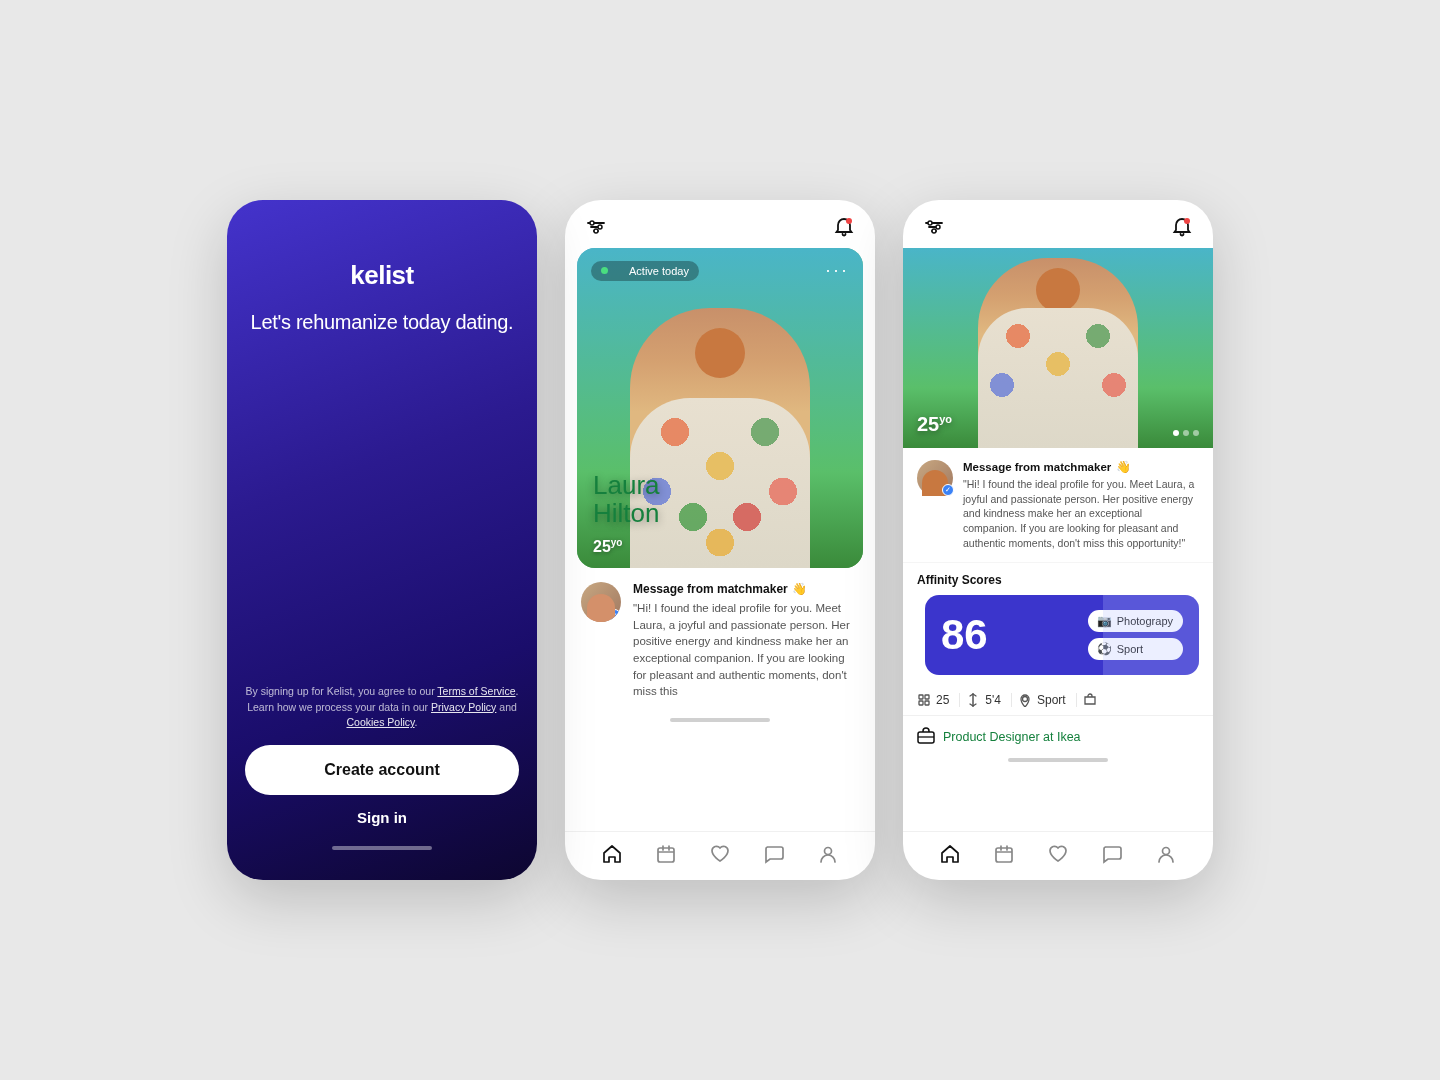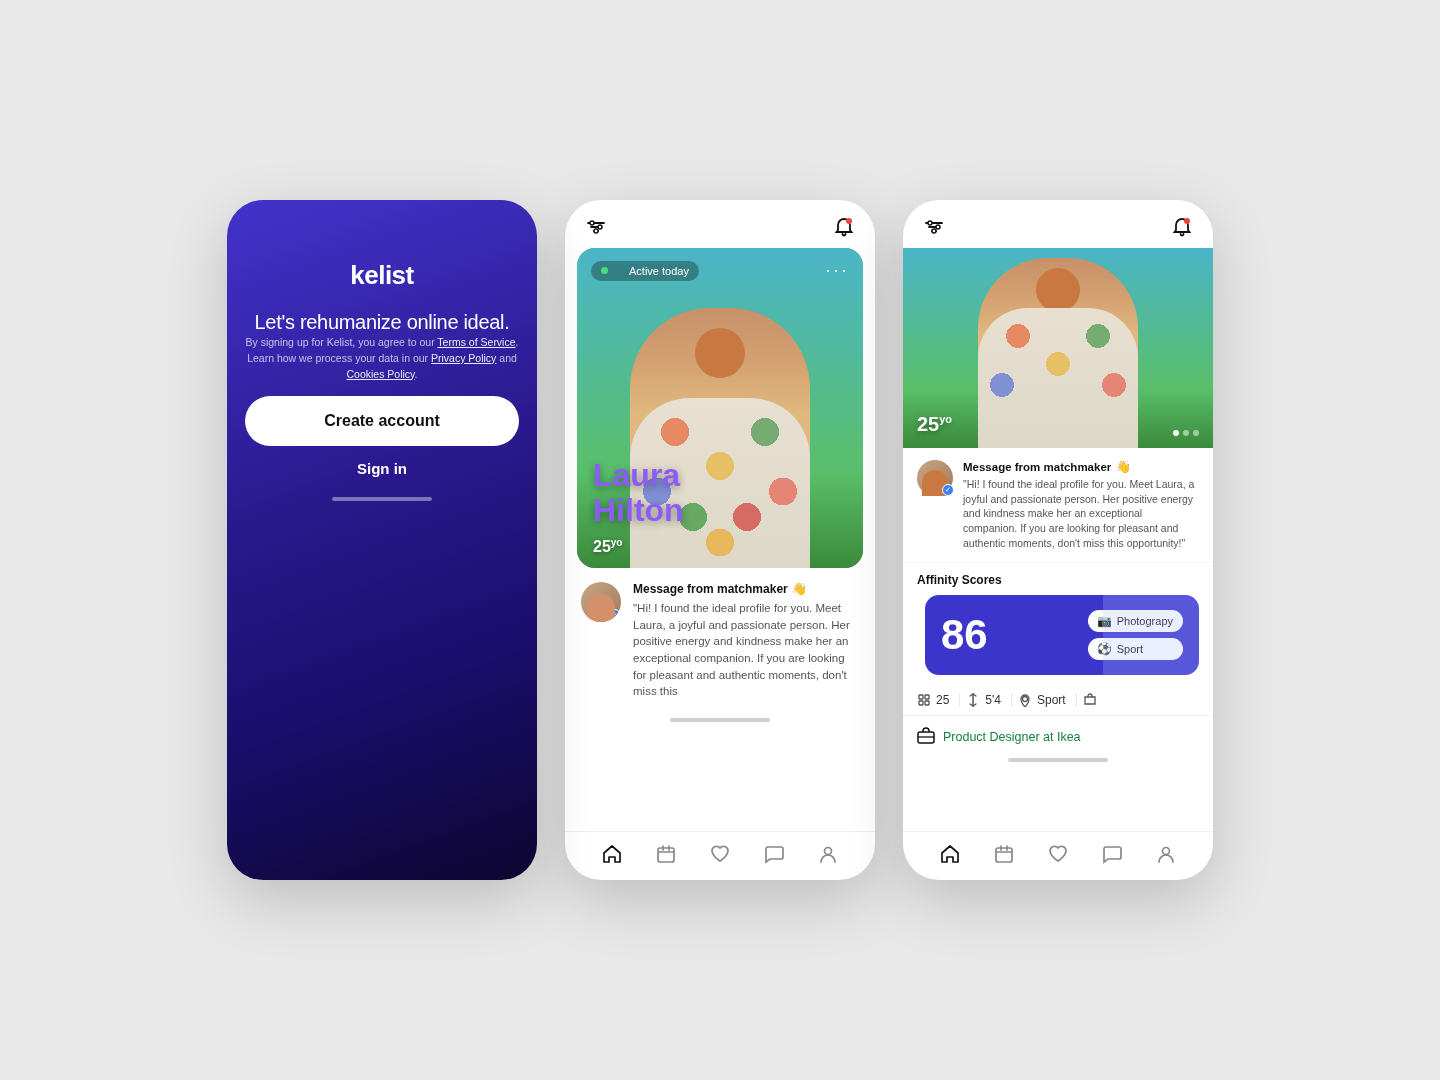--- a/index.html
+++ b/index.html
@@ -26,20 +26,21 @@
       box-shadow: 0 20px 60px rgba(0,0,0,0.18);
       background: #fff;
     }
     .screen-1 {
       width: 310px;
       height: 680px;
       background: linear-gradient(160deg, #4433cc 0%, #2b1a8f 40%, #1a0d6b 70%, #0d0630 100%);
       display: flex;
       flex-direction: column;
       align-items: center;
+      justify-content: space-between;
       padding: 60px 18px 30px;
       position: relative;
     }
     .screen-1-top {
       display: flex;
       flex-direction: column;
       align-items: center;
       gap: 18px;
     }
     .app-name {
@@ -161,23 +162,23 @@
     }
     .more-dots {
       color: #fff;
       font-size: 18px;
       letter-spacing: 2px;
     }
     .profile-name {
       position: absolute;
       bottom: 40px;
       left: 16px;
-      color: #8b5cf6;
-      font-size: 32px;
-      font-weight: 700;
+      color: #15803d;
+      font-size: 26px;
+      font-weight: 400;
       line-height: 1.1;
       text-shadow: 0 2px 8px rgba(0,0,0,0.4);
     }
     .age-badge {
       position: absolute;
       bottom: 12px;
       left: 16px;
       color: #fff;
       font-size: 16px;
       font-weight: 600;
@@ -409,21 +410,21 @@
     svg { display: block; }
   </style>
 </head>
 <body>
 
 <div class="screens-container">
 
   <div class="screen screen-1">
     <div class="screen-1-top">
       <div class="app-name">kelist</div>
-      <div class="tagline">Let's rehumanize online ideal.</div>
+      <div class="tagline">Let's rehumanize today dating.</div>
     </div>
     <div class="screen-1-bottom">
       <div class="terms-text">
         <span>By signing up for Kelist, you agree to our</span>
         <a href="#">Terms of Service</a>.
         <span> Learn how we process your data in our </span>
         <a href="#">Privacy Policy</a>
         <span> and </span>
         <a href="#">Cookies Policy</a>.
       </div>

